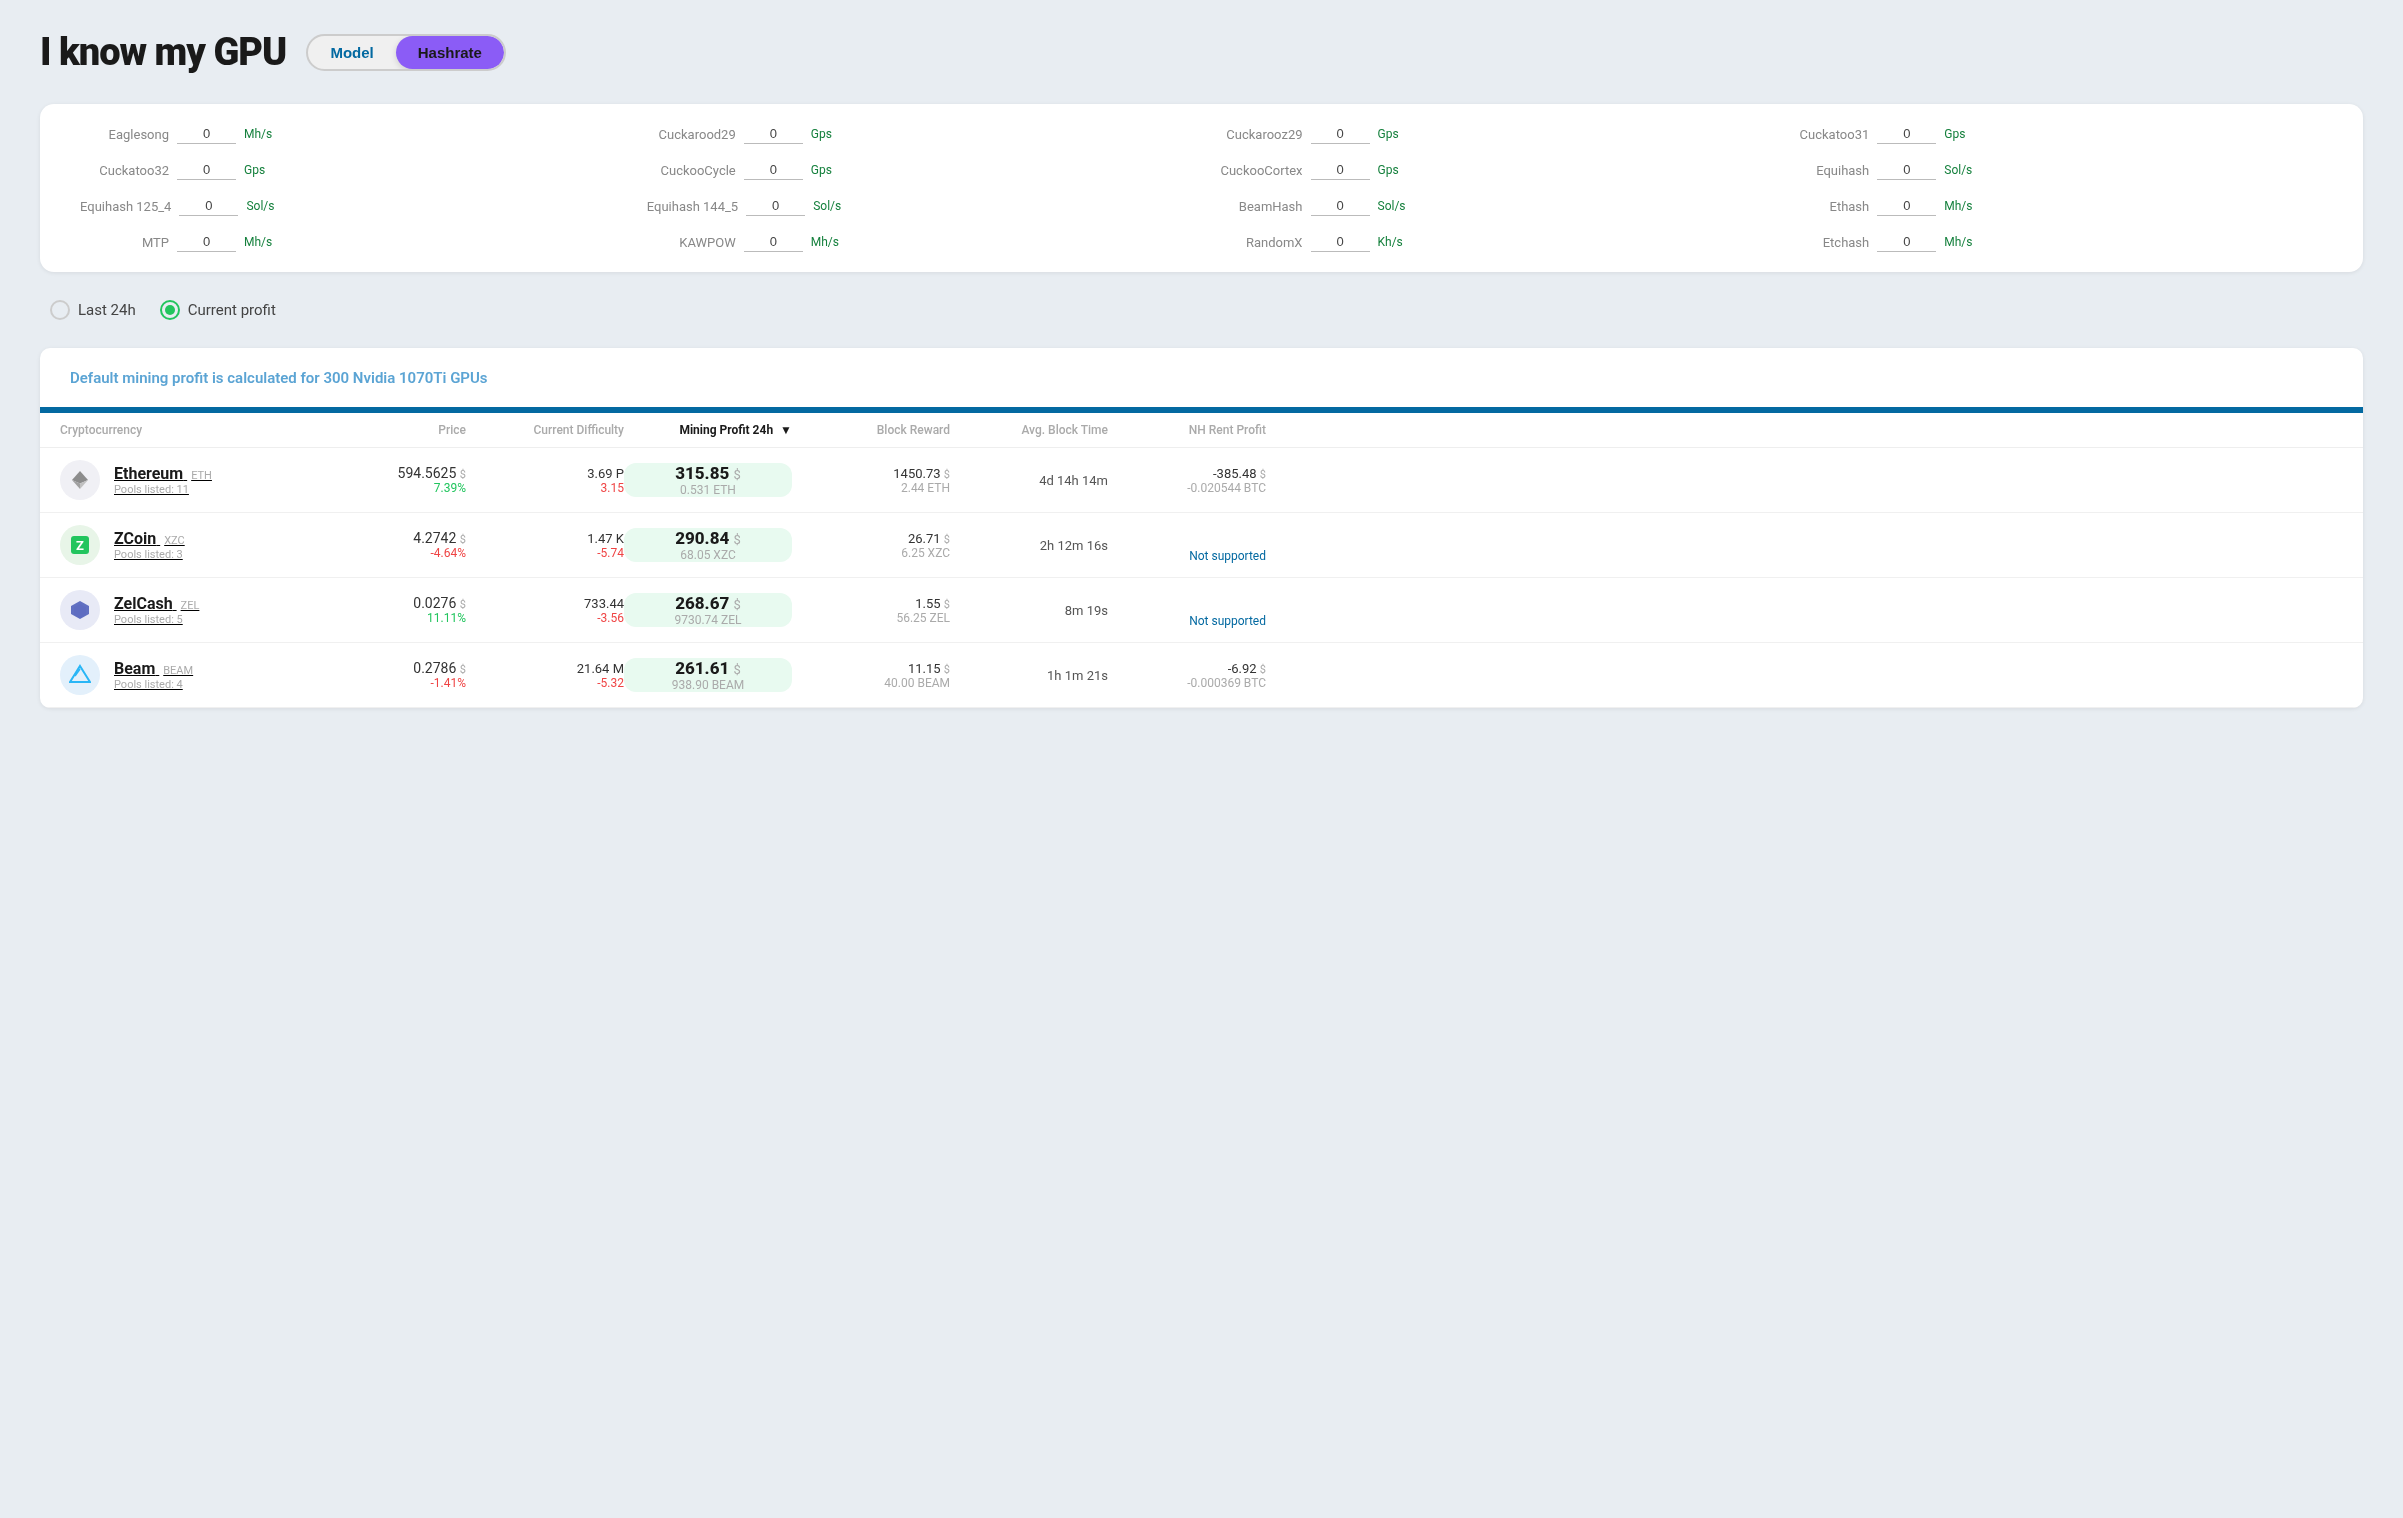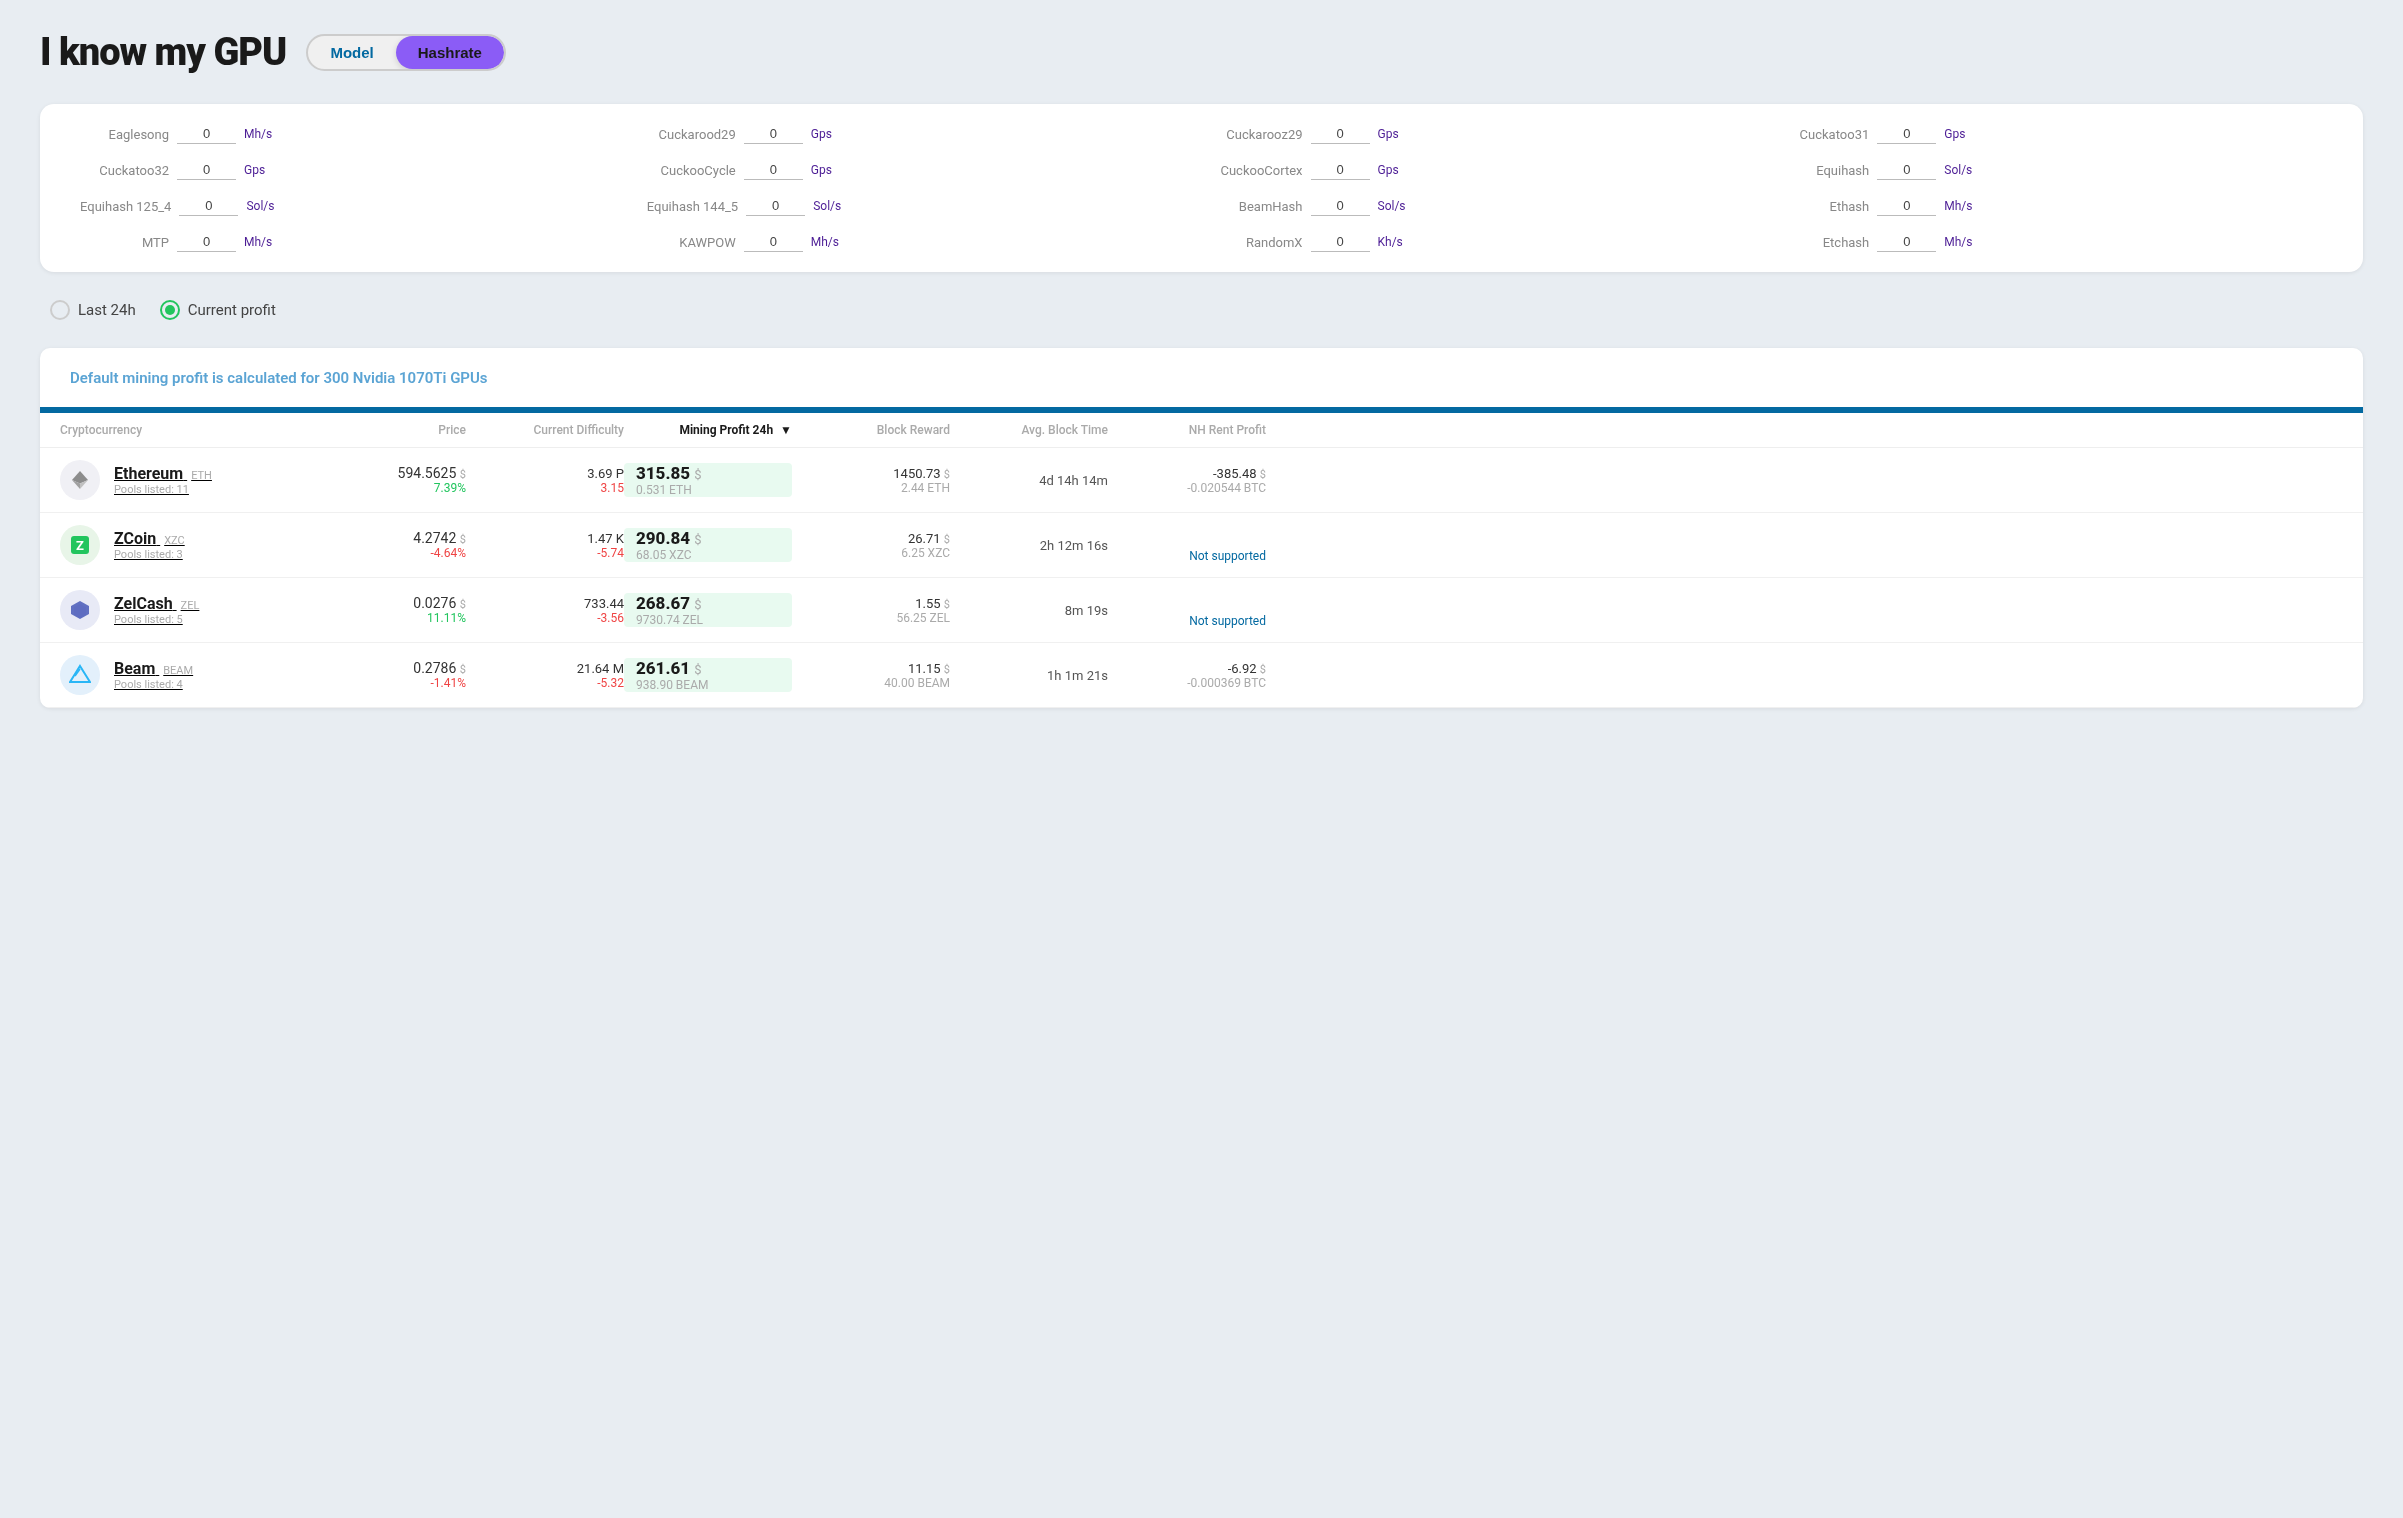--- a/index.html
+++ b/index.html
@@ -72,21 +72,21 @@
       border: none;
       border-bottom: 1px solid #bbb;
       outline: none;
       font-size: 13px;
       color: #444;
       text-align: center;
       padding: 2px 0;
       background: transparent;
     }
     .hashrate-unit {
-      color: #4c1d95;
+      color: #15803d;
       font-size: 12px;
       white-space: nowrap;
     }
     .controls-row {
       display: flex;
       align-items: center;
       gap: 30px;
       margin-bottom: 28px;
       padding: 0 10px;
     }
@@ -226,23 +226,23 @@
       text-align: right;
       font-size: 13px;
       color: #555;
     }
     .td-price .main { font-size: 14px; color: #333; }
     .td-price .change { font-size: 12px; }
     .td-price .change.up { color: #22c55e; }
     .td-price .change.down { color: #ef4444; }
     .td-profit-cell {
       background: #e8faf0;
-      border-radius: 4px;
+      border-radius: 12px;
       padding: 0 12px;
-      text-align: left;
+      text-align: center;
     }
     .td-profit-cell .profit-main {
       font-size: 17px;
       font-weight: 800;
       color: #1a1a1a;
     }
     .td-profit-cell .profit-main .profit-currency {
       font-size: 13px;
       color: #aaa;
       font-weight: 400;

